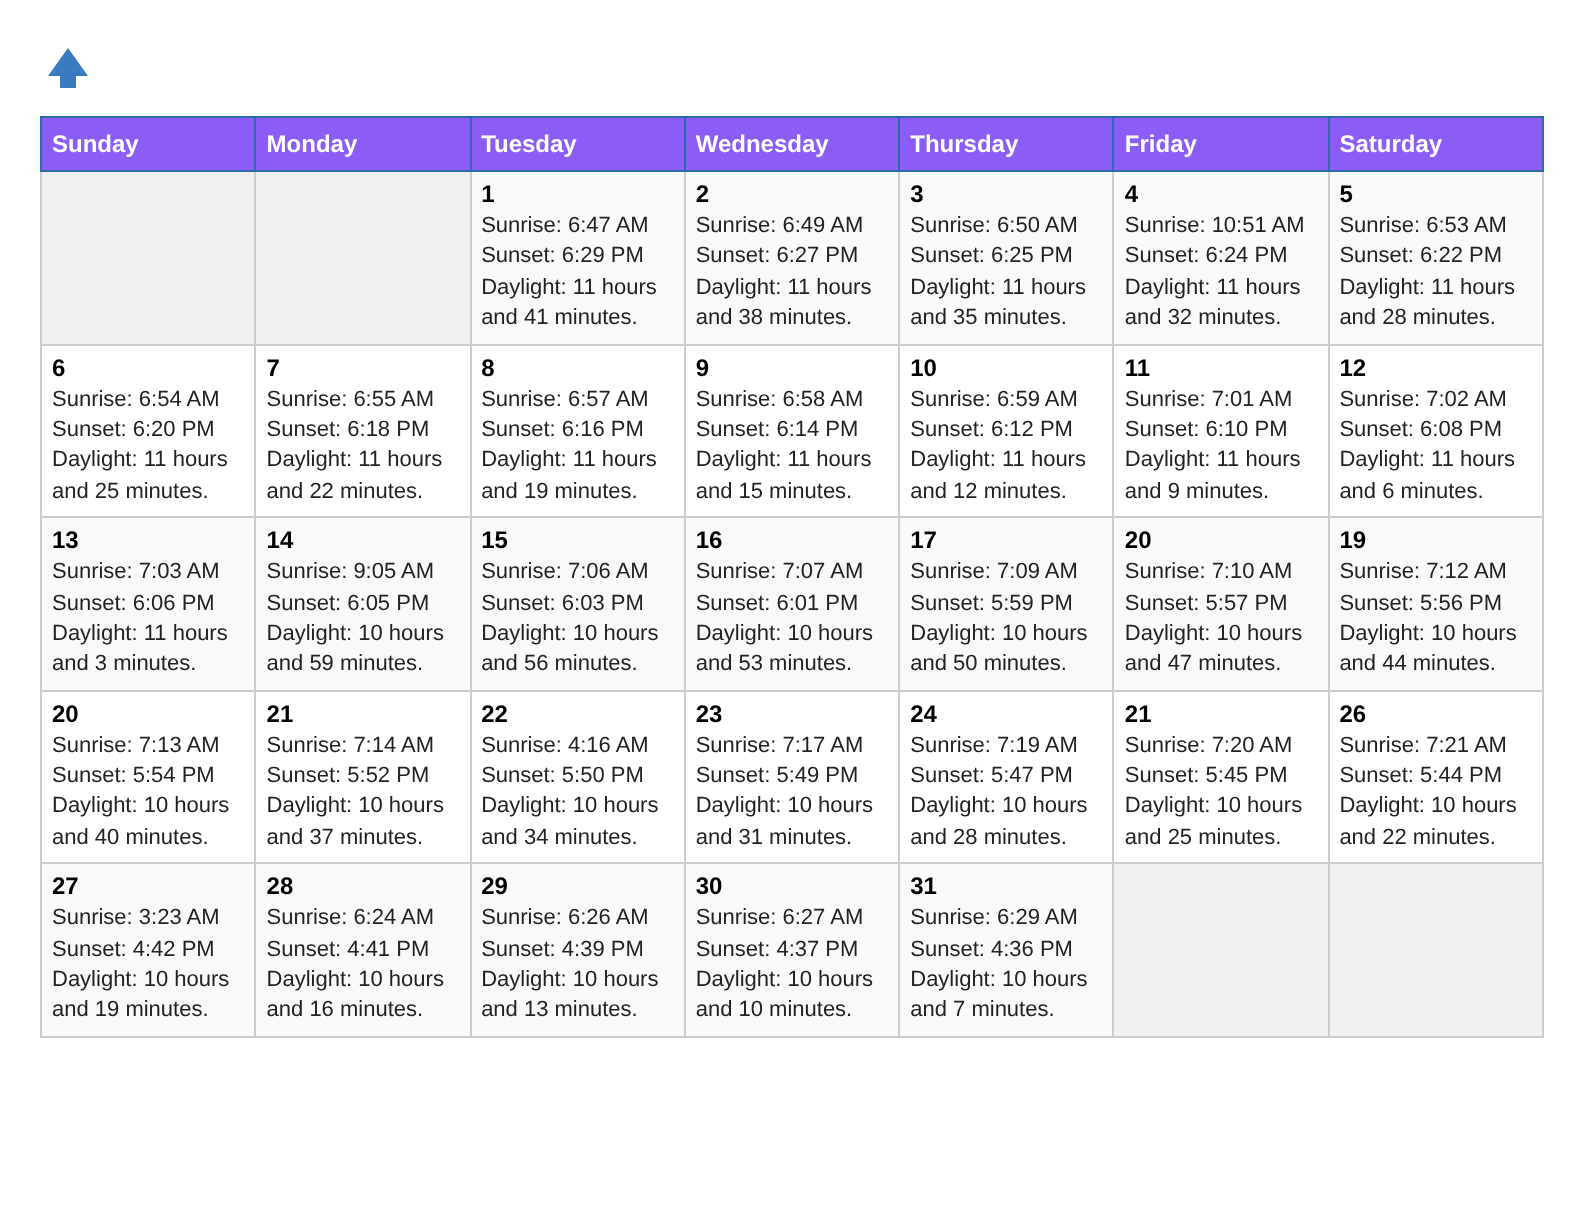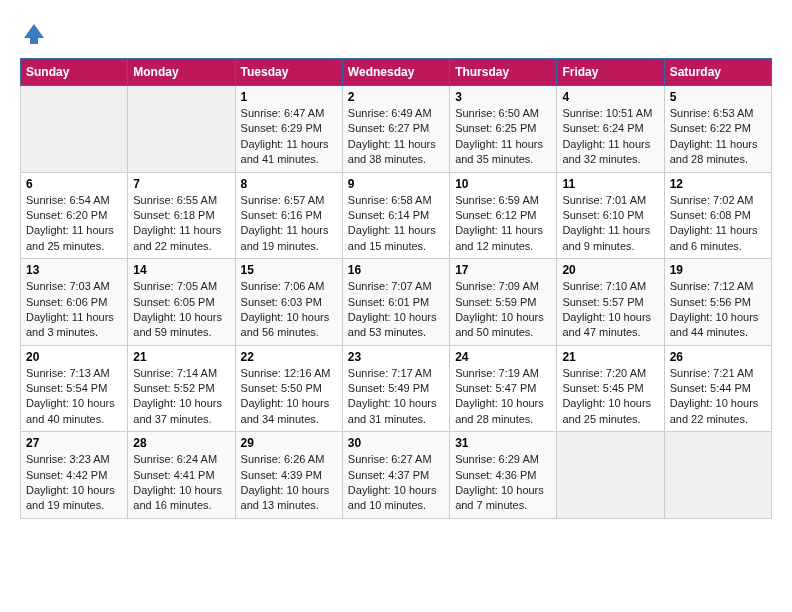--- a/index.html
+++ b/index.html
@@ -46,21 +46,21 @@
       font-size: 14px;
       font-weight: normal;
       color: #444;
     }
     table {
       width: 100%;
       border-collapse: collapse;
       font-size: 11px;
     }
     thead tr th {
-      background: #be185d;
+      background: #8b5cf6;
       color: #fff;
       text-align: left;
       padding: 6px 5px;
       font-size: 12px;
       font-weight: bold;
       border: 1px solid #2e6aa5;
     }
     tbody tr td {
       border: 1px solid #ccc;
       vertical-align: top;
@@ -229,21 +229,21 @@
           <span class="day-num">13</span>
           <div class="day-info">
             <span>Sunrise: 7:03 AM</span><br>
             <span>Sunset: 6:06 PM</span><br>
             <span>Daylight: 11 hours and 3 minutes.</span>
           </div>
         </td>
         <td>
           <span class="day-num">14</span>
           <div class="day-info">
-            <span>Sunrise: 7:05 AM</span><br>
+            <span>Sunrise: 9:05 AM</span><br>
             <span>Sunset: 6:05 PM</span><br>
             <span>Daylight: 10 hours and 59 minutes.</span>
           </div>
         </td>
         <td>
           <span class="day-num">15</span>
           <div class="day-info">
             <span>Sunrise: 7:06 AM</span><br>
             <span>Sunset: 6:03 PM</span><br>
             <span>Daylight: 10 hours and 56 minutes.</span>
@@ -295,21 +295,21 @@
           <span class="day-num">21</span>
           <div class="day-info">
             <span>Sunrise: 7:14 AM</span><br>
             <span>Sunset: 5:52 PM</span><br>
             <span>Daylight: 10 hours and 37 minutes.</span>
           </div>
         </td>
         <td>
           <span class="day-num">22</span>
           <div class="day-info">
-            <span>Sunrise: 12:16 AM</span><br>
+            <span>Sunrise: 4:16 AM</span><br>
             <span>Sunset: 5:50 PM</span><br>
             <span>Daylight: 10 hours and 34 minutes.</span>
           </div>
         </td>
         <td>
           <span class="day-num">23</span>
           <div class="day-info">
             <span>Sunrise: 7:17 AM</span><br>
             <span>Sunset: 5:49 PM</span><br>
             <span>Daylight: 10 hours and 31 minutes.</span>

